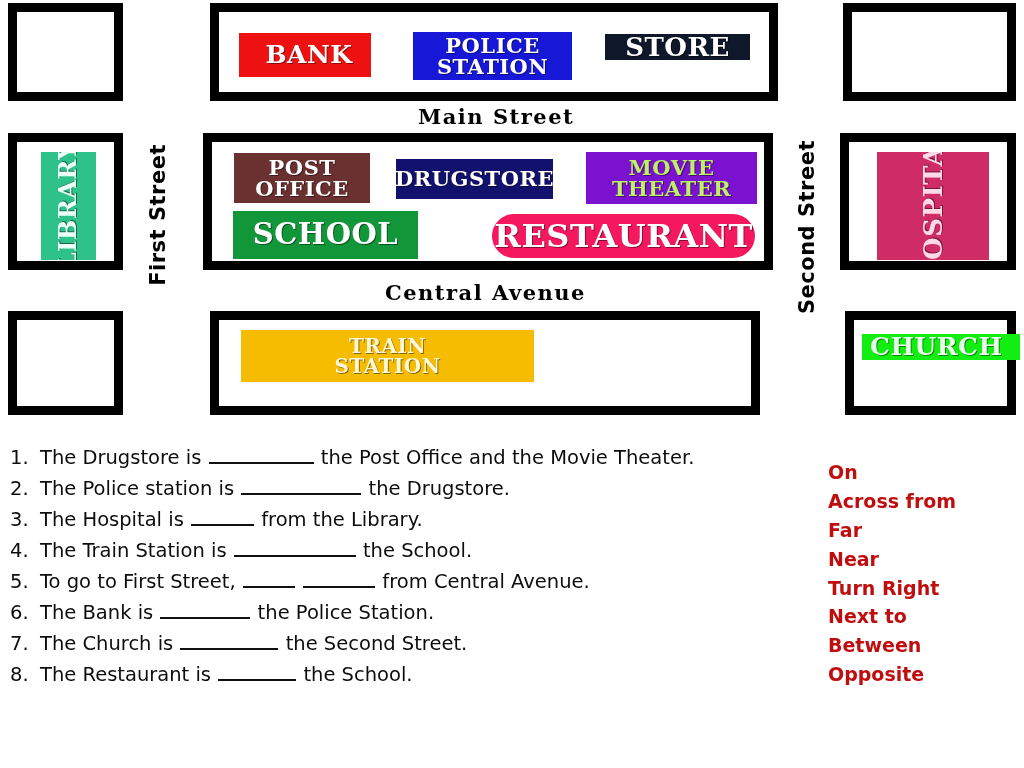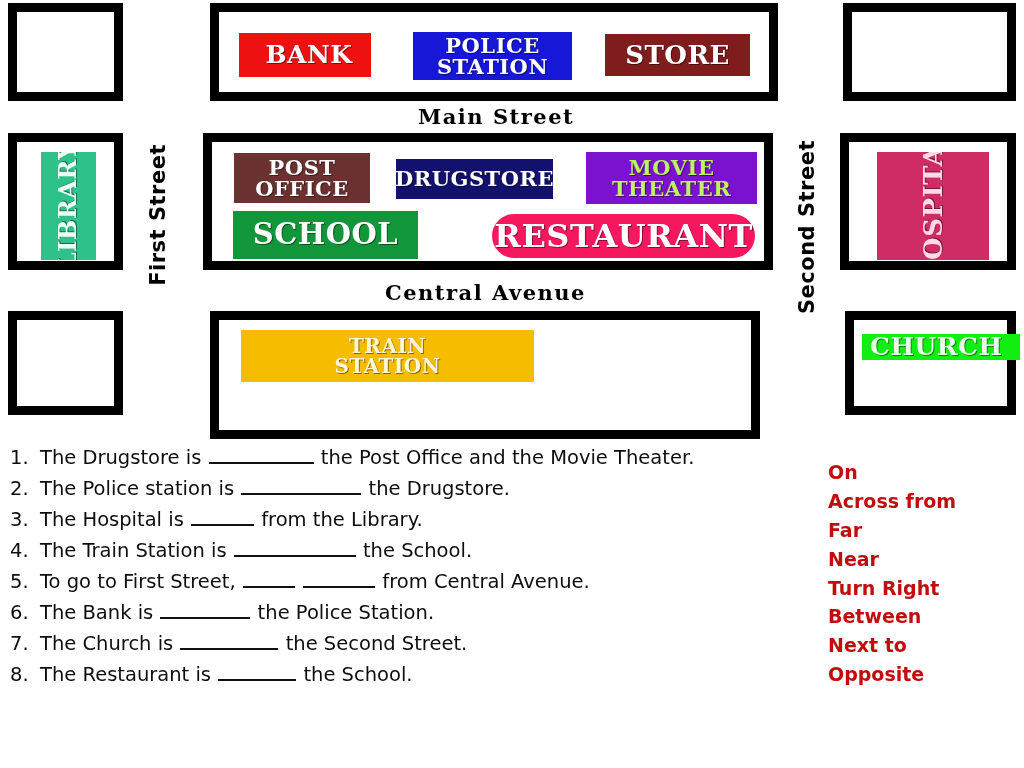--- a/index.html
+++ b/index.html
@@ -124,21 +124,21 @@
 <body>
 
 <div id="map">
 
   <div class="block" style="left:8px; top:3px; width:115px; height:98px;"></div>
 
   <div class="block" style="left:210px; top:3px; width:568px; height:98px;">
     <div class="bld" style="left:20px; top:21px; width:132px; height:44px; background:#ee1111; color:#ffffff; font-size:25px;padding-left:8px;">BANK</div>
     <div class="bld" style="left:194px; top:20px; width:159px; height:48px; background:#1717d8; color:#ffffff; font-size:21px; white-space:pre-line;">POLICE
 STATION</div>
-    <div class="bld" style="left:386px; top:22px; width:145px; height:42px; background:#7f1d1d; color:#ffffff; font-size:26px;text-align:center;">STORE</div>
+    <div class="bld" style="left:386px; top:22px; width:145px; height:26px; background:#0f172a; color:#ffffff; font-size:26px;text-align:center;">STORE</div>
   </div>
 
   <div class="block" style="left:843px; top:3px; width:173px; height:98px;"></div>
 
   <div class="street-h" style="left:418px; top:104px; font-size:21px;">Main Street</div>
 
   <div class="block" style="left:8px; top:133px; width:115px; height:137px;">
     <div class="bld vert" style="left:24px; top:10px; width:55px; height:108px; background:#2ec18a; color:#eafff6; font-size:24px;">LIBRARY</div>
   </div>
 
@@ -157,21 +157,21 @@
   <div class="street-v" style="left:795px; top:140px; font-size:21px;">Second Street</div>
 
   <div class="block" style="left:840px; top:133px; width:176px; height:137px;">
     <div class="bld vert" style="left:28px; top:10px; width:112px; height:108px; background:#cf2b64; color:#ffd9e6; font-size:26px;">HOSPITAL</div>
   </div>
 
   <div class="street-h" style="left:385px; top:280px; font-size:21px;">Central Avenue</div>
 
   <div class="block" style="left:8px; top:311px; width:115px; height:104px;"></div>
 
-  <div class="block" style="left:210px; top:311px; width:550px; height:128px;">
+  <div class="block" style="left:210px; top:311px; width:550px; height:104px;">
     <div class="bld" style="left:22px; top:10px; width:293px; height:52px; background:#f5bc00; color:#fff7d6; font-size:20px; white-space:pre-line;">TRAIN
 STATION</div>
   </div>
 
   <div class="block" style="left:845px; top:311px; width:171px; height:104px;">
     <div class="bld" style="left:8px; top:14px; width:158px; height:26px; background:#12ee12; color:#e8ffe8; font-size:25px; justify-content:flex-start; padding-left:8px;">CHURCH</div>
   </div>
 
 </div>
 
@@ -209,16 +209,16 @@
       <span><span class="q-text">The Restaurant is </span><span class="blank" style="width: 78px;"></span><span class="q-text"> the School.</span></span>
     </div>
   </div>
 
 <div id="wordbank">
     <div class="wb-item" style="color: rgb(192, 13, 13);">On</div>
     <div class="wb-item" style="color: rgb(192, 13, 13);">Across from</div>
     <div class="wb-item" style="color: rgb(192, 13, 13);">Far</div>
     <div class="wb-item" style="color: rgb(192, 13, 13);">Near</div>
     <div class="wb-item" style="color: rgb(192, 13, 13);">Turn Right</div>
+    <div class="wb-item" style="color: rgb(192, 13, 13);">Next to</div>
     <div class="wb-item" style="color: rgb(192, 13, 13);">Between</div>
-    <div class="wb-item" style="color: rgb(192, 13, 13);">Next to</div>
     <div class="wb-item" style="color: rgb(192, 13, 13);">Opposite</div>
   </div>
 
 </body></html>

